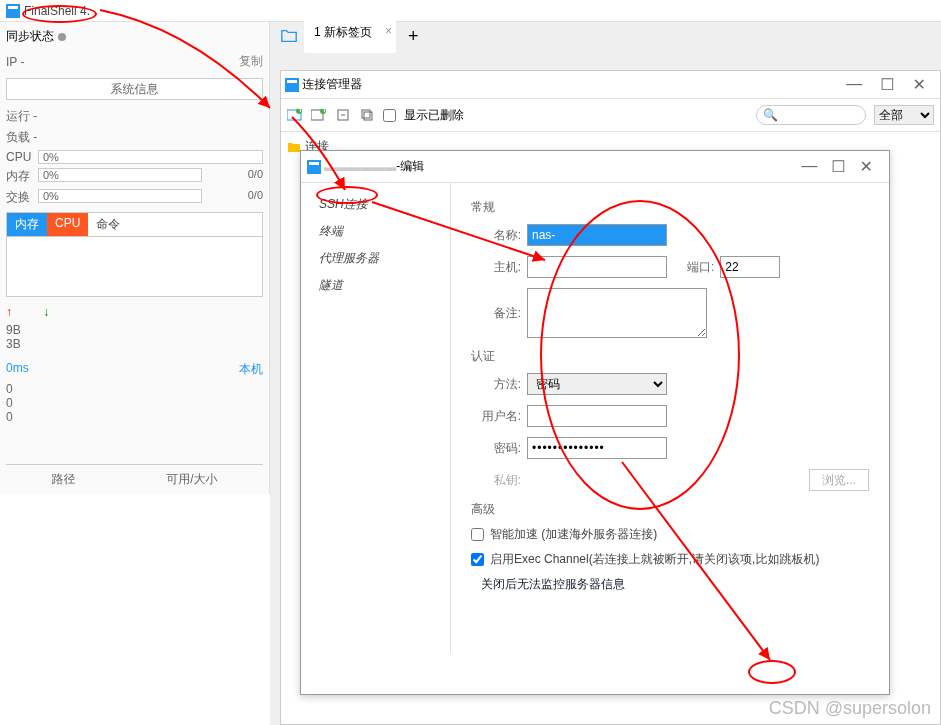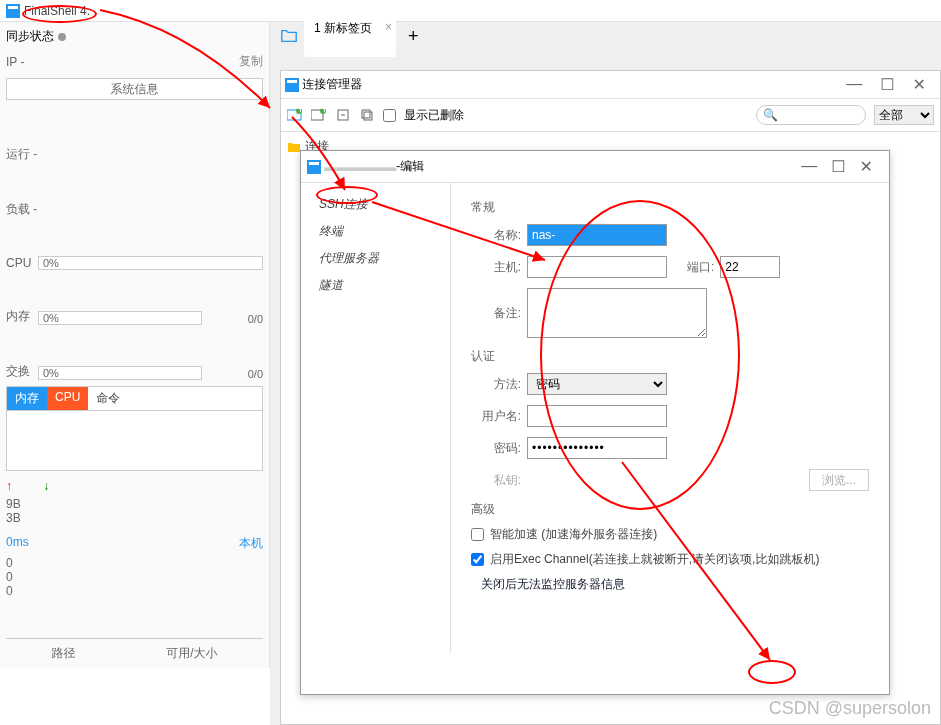--- a/index.html
+++ b/index.html
@@ -4,39 +4,39 @@
 <style>
 * { box-sizing: border-box; margin: 0; padding: 0; font-family: "Microsoft YaHei", Arial, sans-serif; font-size: 12px; }
 body { width: 941px; height: 725px; background: #fff; position: relative; overflow: hidden; }
 .titlebar { height: 22px; background: #fff; border-bottom: 1px solid #e0e0e0; display: flex; align-items: center; padding-left: 6px; color: #444; }
 .titlebar svg { margin-right: 4px; }
 .left-panel { position: absolute; left: 0; top: 22px; width: 270px; background: #fafafa; border-right: 1px solid #e0e0e0; padding: 6px; }
 .sync-row { display: flex; align-items: center; margin-bottom: 8px; }
 .dot { width: 8px; height: 8px; background: #999; border-radius: 50%; margin-left: 4px; }
 .ip-row { display: flex; justify-content: space-between; align-items: center; margin-bottom: 8px; color: #666; }
 .sysinfo-btn { width: 100%; height: 22px; border: 1px solid #ccc; background: #fff; color: #666; margin-bottom: 8px; }
-.stat-row { display: flex; align-items: flex-end; margin-bottom: 4px; color: #666; margin-top: 38px; }
+.stat-row { display: flex; align-items: flex-start; margin-bottom: 4px; color: #666; }
 .stat-row .lbl { width: 32px; }
 .stat-row .bar { flex: 1; height: 14px; border: 1px solid #ccc; background: #fff; padding: 0 4px; font-size: 11px; color: #666; line-height: 12px; }
 .stat-row .val { margin-left: 6px; font-size: 11px; color: #666; padding-left: 40px; }
 .tab-hdr { display: flex; background: #fff; border: 1px solid #ccc; margin-top: 6px; }
 .tab-hdr div { padding: 3px 8px; }
 .tm { background: #2196f3; color: #fff; }
 .tc { background: #ff5722; color: #fff; }
 .tn { color: #444; }
 .chart-area { height: 60px; border: 1px solid #ccc; border-top: none; background: #fff; }
 .arrows { margin-top: 6px; font-size: 14px; }
 .small-list { color: #666; margin-top: 4px; }
 .ms-row { display: flex; justify-content: space-between; color: #2196f3; margin-top: 10px; }
 .bottom-hdr { display: flex; justify-content: space-around; margin-top: 40px; color: #666; border-top: 1px solid #ccc; padding-top: 6px; }
 
 .main-area { position: absolute; left: 270px; top: 22px; right: 0; bottom: 0; background: #efefef; }
 .tabs-row { display: flex; align-items: center; background: #efefef; height: 28px; gap: 6px; padding-left: 10px; }
 .folder-icon { width: 18px; height: 18px; }
-.tab { background: #fff; padding: 4px 24px 20px 10px; position: relative; border-radius: 2px; }
+.tab { background: #fff; padding: 4px 24px 12px 10px; position: relative; border-radius: 2px; }
 .tab-close { position: absolute; right: 4px; top: 4px; font-size: 12px; color: #999; }
 .plus-tab { font-size: 18px; padding: 0 6px; }
 
 .conn-mgr { position: absolute; left: 10px; top: 48px; right: 0; bottom: 0; background: #fff; border: 1px solid #ccc; }
 .conn-title { display: flex; align-items: center; padding: 4px; border-bottom: 1px solid #e0e0e0; }
 .win-ctrls { margin-left: auto; display: flex; gap: 18px; padding-right: 10px; color: #666; }
 .win-ctrls span { font-size: 16px; }
 .toolbar { display: flex; align-items: center; padding: 6px; gap: 8px; border-bottom: 1px solid #e0e0e0; }
 .tb-ico { width: 16px; height: 16px; display: inline-flex; align-items: center; justify-content: center; cursor: pointer; }
 .search-box { margin-left: auto; width: 110px; height: 20px; border: 1px solid #ccc; border-radius: 10px; padding: 0 6px; }

